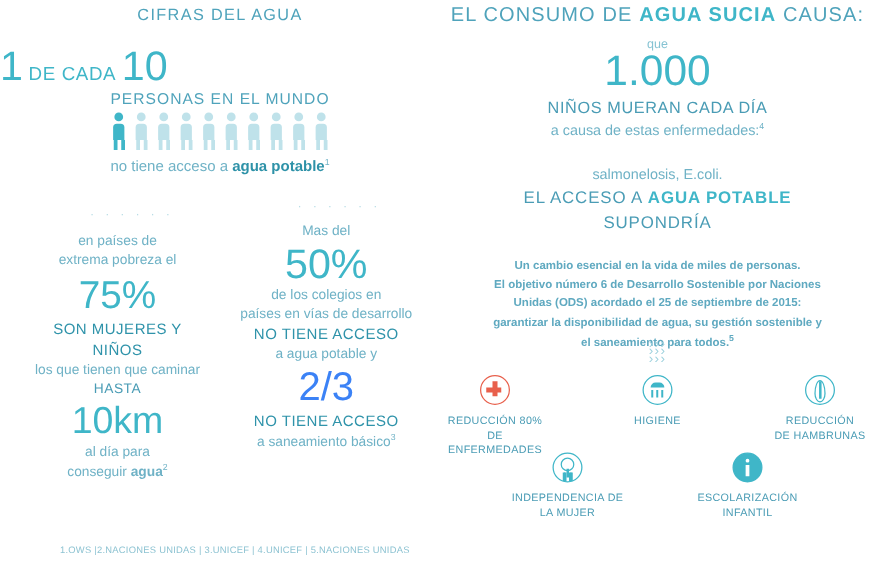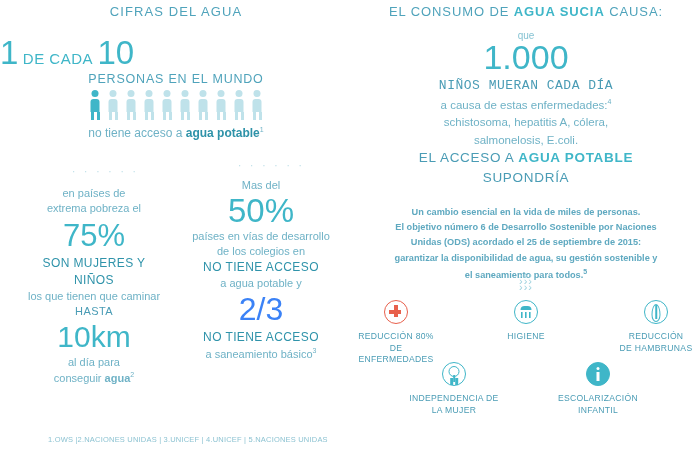--- a/index.html
+++ b/index.html
@@ -195,21 +195,21 @@
     top: 0;
     width: 348px;
     height: 452px;
   }
   .title-consumo {
     position: absolute;
     top: 4px;
     left: 0;
     width: 348px;
     text-align: center;
-    font-size: 13px;
+    font-size: 16px;
     letter-spacing: 0.9px;
     color: #4fa3bb;
   }
   .title-consumo b { color: #3fb6c8; }
   .que {
     position: absolute;
     top: 30px;
     left: 0;
     width: 348px;
     text-align: center;
@@ -228,21 +228,20 @@
   }
   .ninos {
     position: absolute;
     top: 78px;
     left: 0;
     width: 348px;
     text-align: center;
     font-size: 13px;
     letter-spacing: 0.5px;
     color: #4a9cb5;
-    font-family: Liberation Mono, monospace;
   }
   .enfermedades {
     position: absolute;
     top: 97px;
     left: 0;
     width: 348px;
     text-align: center;
     font-size: 11.5px;
     line-height: 1.5;
     color: #6fb2c6;
@@ -502,22 +501,22 @@
       <div class="km">10km</div>
       <div class="small-txt">al día para</div>
       <div class="small-txt">
         <span>conseguir </span><b>agua</b><sup>2</sup>
       </div>
     </div>
 
     <div class="sub-right">
       <div class="small-txt">Mas del</div>
       <div class="pct-50">50%</div>
+      <div class="small-txt">de los colegios en</div>
       <div class="small-txt">países en vías de desarrollo</div>
-      <div class="small-txt">de los colegios en</div>
       <div class="caps-strong">NO TIENE ACCESO</div>
       <div class="small-txt">a agua potable y</div>
       <div class="two-thirds">2/3</div>
       <div class="caps-strong">NO TIENE ACCESO</div>
       <div class="small-txt">
         <span>a saneamiento básico</span><sup>3</sup>
       </div>
     </div>
   </div>
 
@@ -526,21 +525,21 @@
     <div class="title-consumo">
       <span>EL CONSUMO DE </span><b>AGUA SUCIA</b><span> CAUSA:</span>
     </div>
 
     <div class="que">que</div>
     <div class="mil">1.000</div>
     <div class="ninos">NIÑOS MUERAN CADA DÍA</div>
 
     <div class="enfermedades">
       <span>a causa de estas enfermedades:</span><sup>4</sup><br>
-      <span>schistosoma, hepatitis A, cólera,</span><br>
+      <br>
       <span>salmonelosis, E.coli.</span>
     </div>
 
     <div class="acceso-title">
       <span>EL ACCESO A </span><b>AGUA POTABLE</b><br>
       <span>SUPONDRÍA</span>
     </div>
 
     <div class="paragraph">
       <span>Un cambio esencial en la vida de miles de personas.</span><br>

